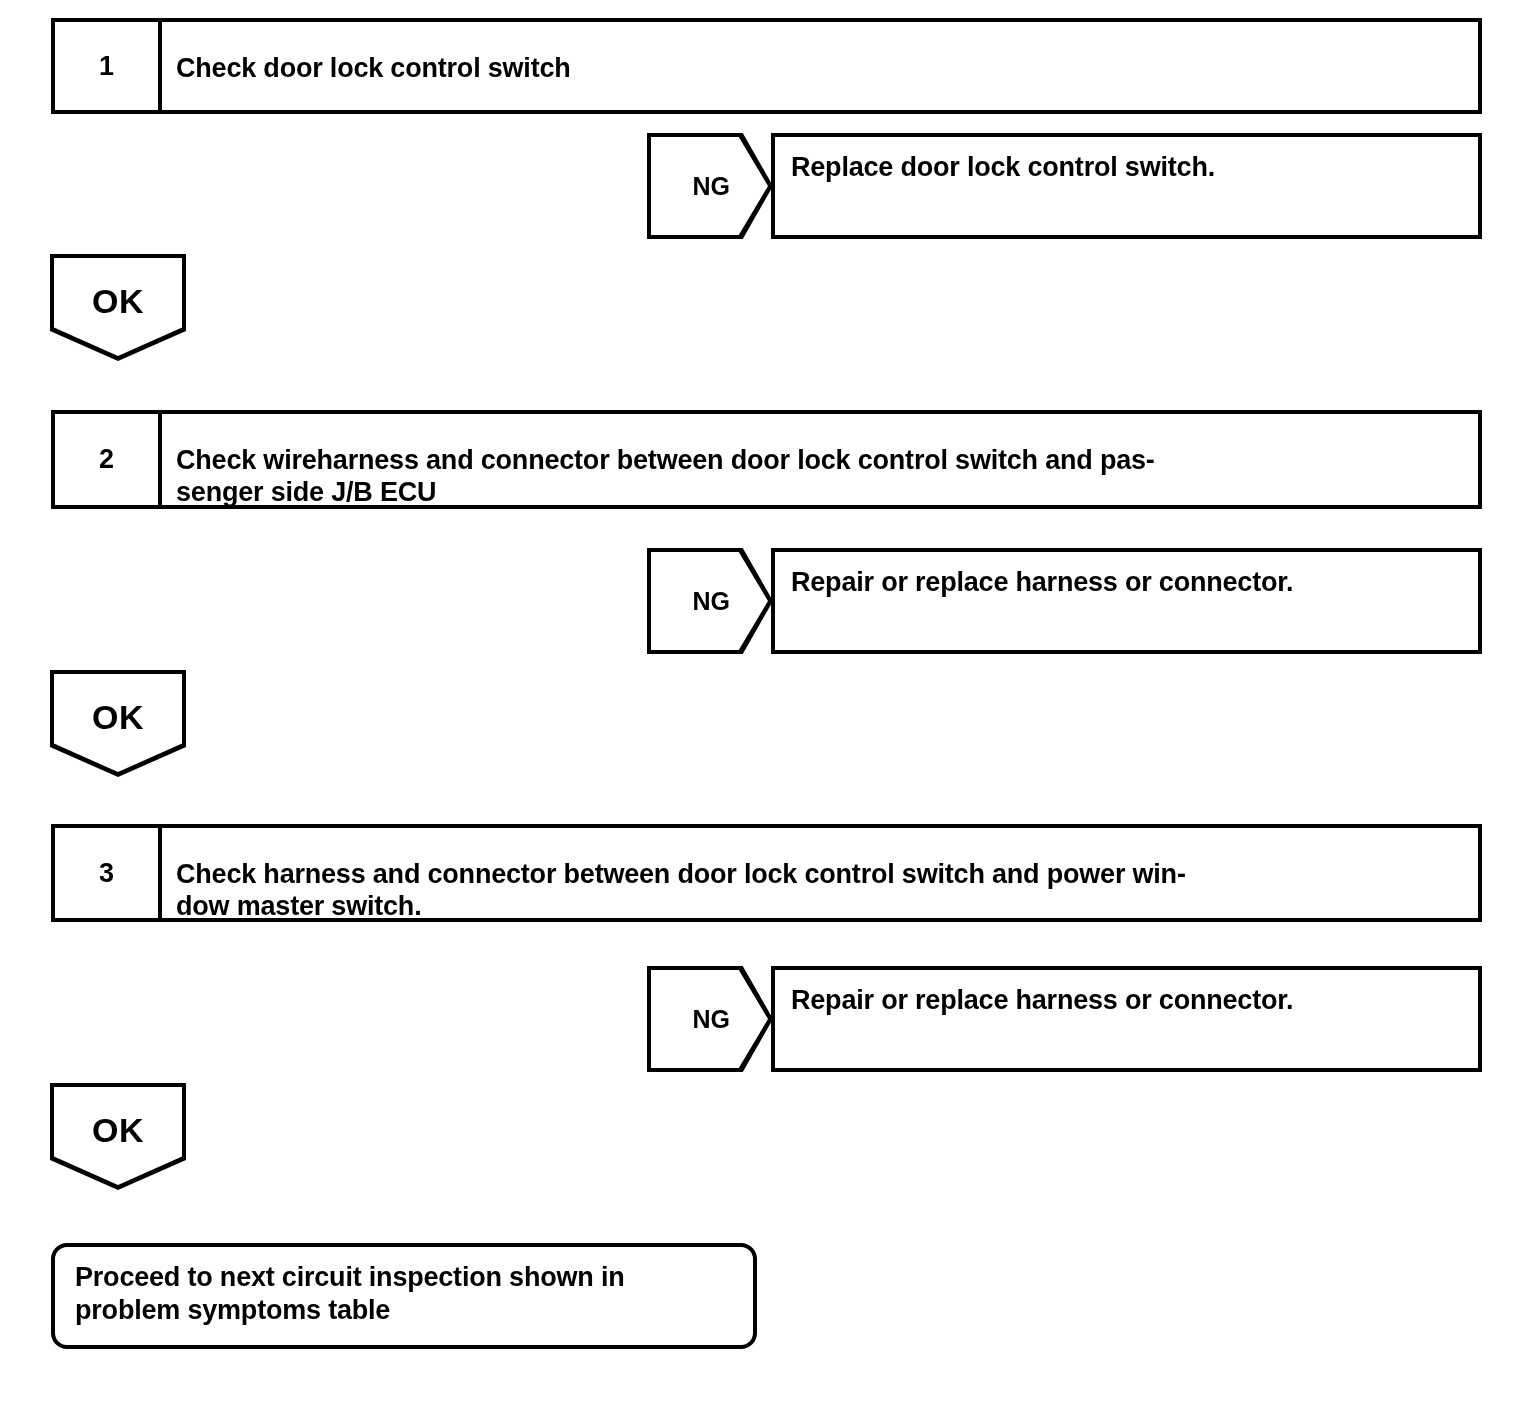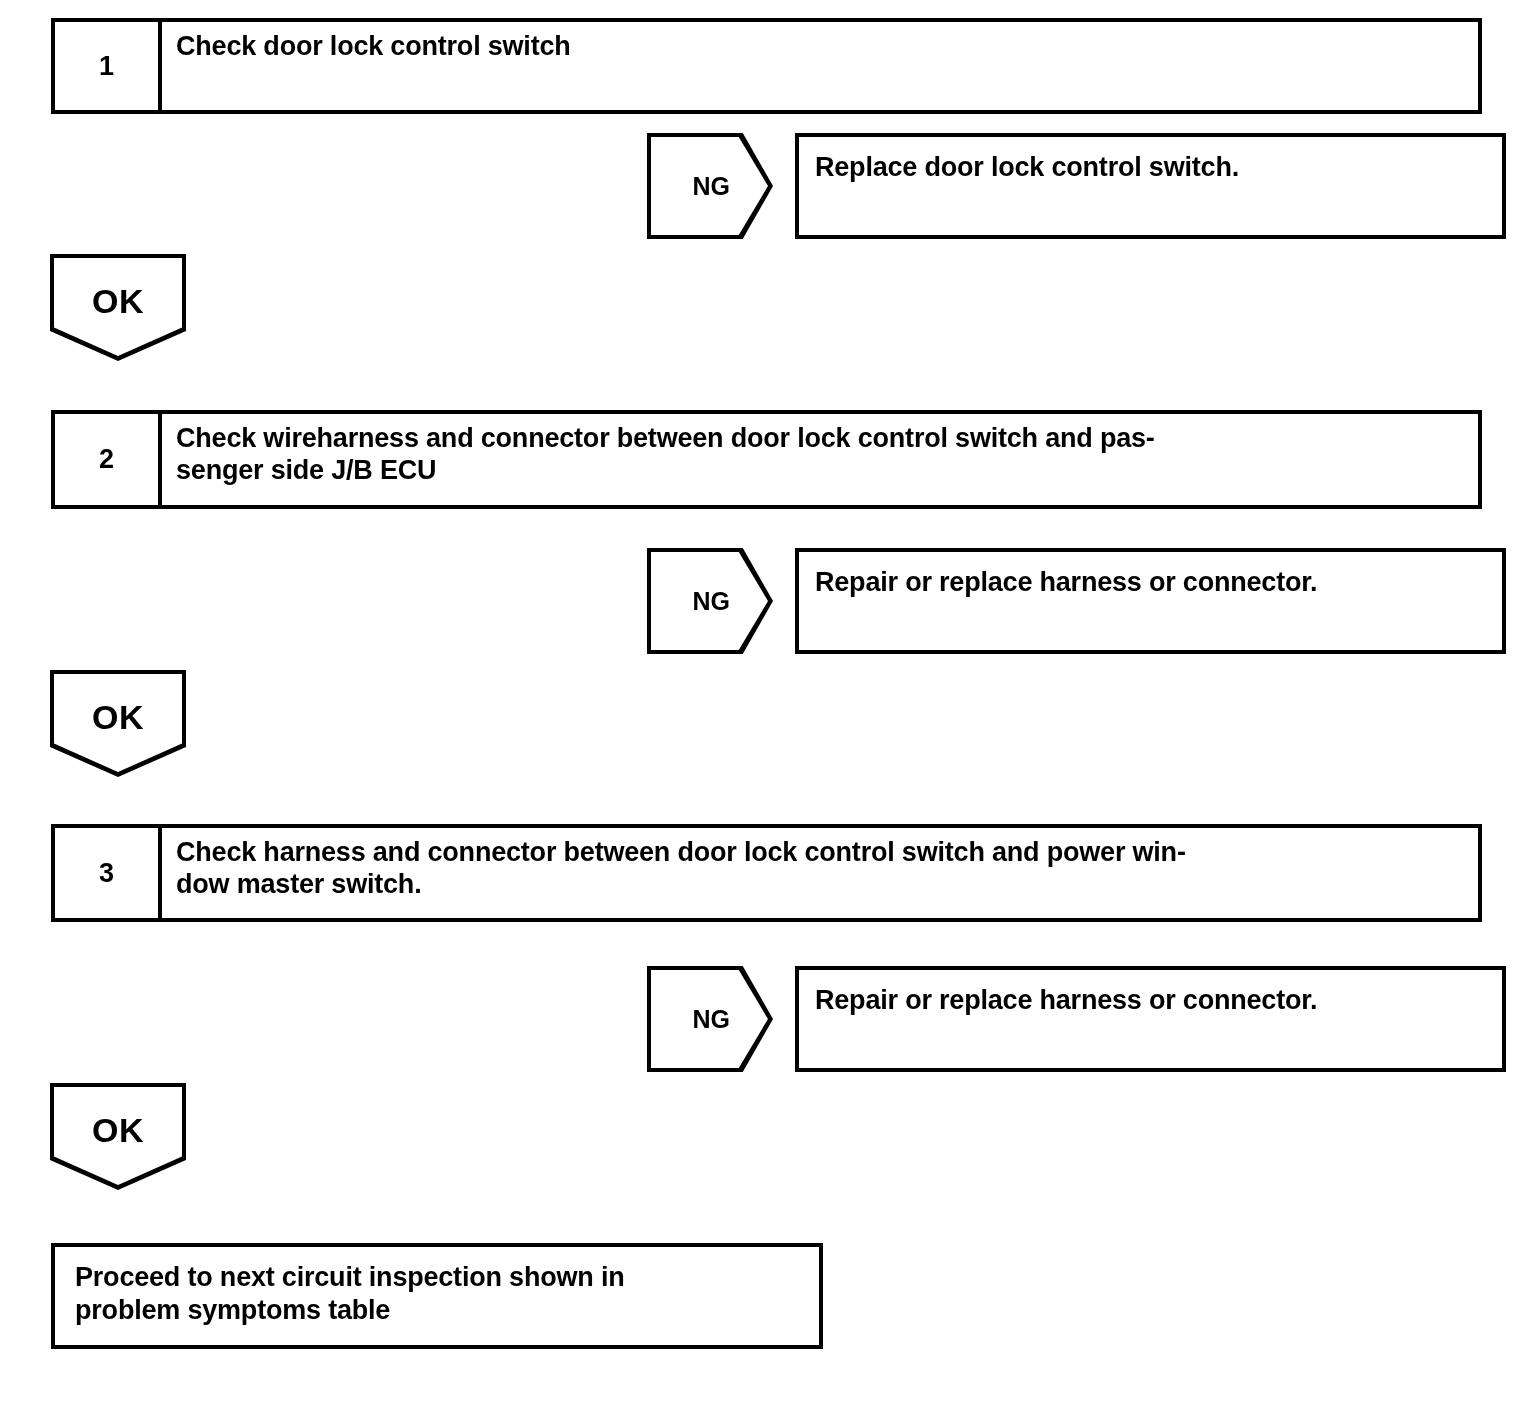--- a/index.html
+++ b/index.html
@@ -38,21 +38,21 @@
   .step-num {
     font-size: 27px;
     font-weight: bold;
     color: #000000;
     letter-spacing: 0px;
   }
   .step-text-cell {
     flex: 1 1 auto;
     display: flex;
     align-items: flex-start;
-    padding: 8px 10px 0 14px;
+    padding: 30px 10px 0 14px;
   }
   .step-text {
     font-size: 27px;
     font-weight: bold;
     color: #000000;
     line-height: 1.20;
     letter-spacing: -0.2px;
     white-space: pre-line;
   }
 
@@ -88,21 +88,20 @@
   }
 
   
   .result-box {
     position: absolute;
     box-sizing: border-box;
     border: 4px solid #000000;
     background: #ffffff;
     display: flex;
     align-items: flex-start;
-    margin-left: 24px;
   }
   .result-text {
     font-size: 27px;
     font-weight: bold;
     color: #000000;
     line-height: 1.20;
     letter-spacing: -0.2px;
     padding: 14px 10px 0 16px;
     white-space: pre-line;
   }
@@ -227,18 +226,18 @@
   <div class="result-box" style="left:771px; top:966px; width:711px; height:106px;">
     <span class="result-text">Repair or replace harness or connector.</span>
   </div>
 
   <div class="ok-tag" style="left:50px; top:1083px;">
     <div class="inner">
       <span>OK</span>
     </div>
   </div>
 
-  <div class="final-box" style="left:51px; top:1243px; width:772px; height:106px;">
+  <div class="final-box" style="left:51px; top:1243px; width:706px; height:106px;border-radius:16px;">
     <div class="final-text">Proceed to next circuit inspection shown in
 problem symptoms table</div>
   </div>
 
 </div>
 
 </body></html>

